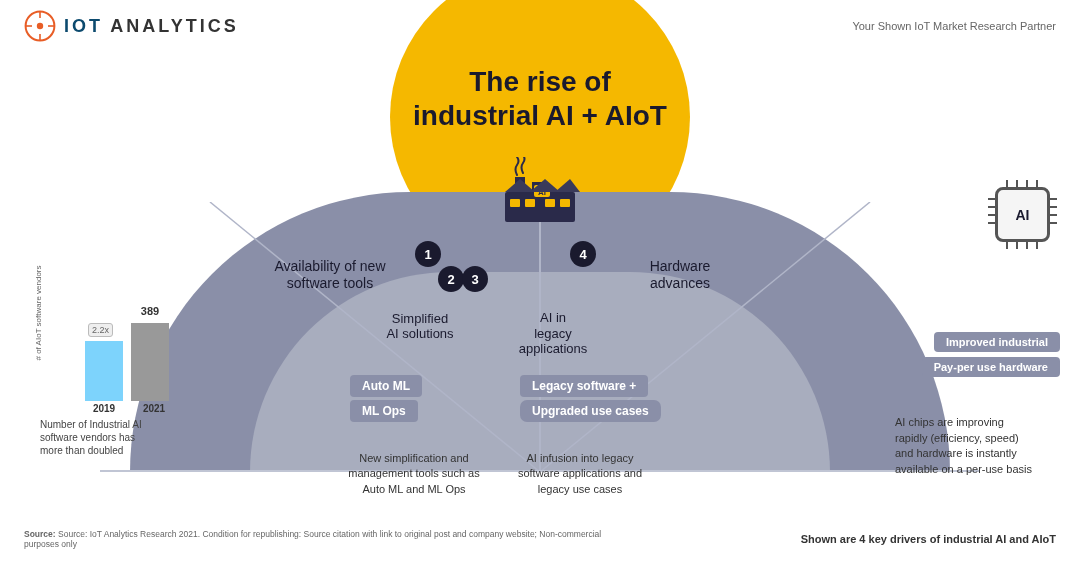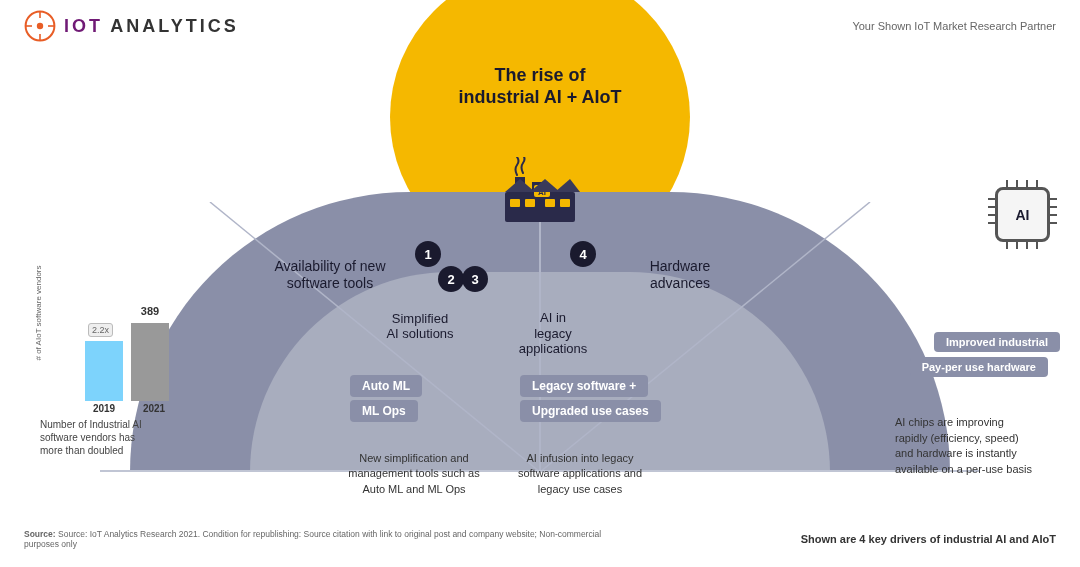--- a/index.html
+++ b/index.html
@@ -28,21 +28,21 @@
       width: 32px;
       height: 32px;
     }
     .logo-text {
       font-size: 18px;
       font-weight: 700;
       letter-spacing: 3px;
       color: #333;
     }
     .logo-text span {
-      color: #701a75;
+      color: #0c4a6e;
       margin-top: 36px;
     }
     .tagline {
       font-size: 11px;
       color: #666;
     }
 
     
     .main {
       position: relative;
@@ -68,21 +68,21 @@
     .main-title {
       position: absolute;
       top: 18px;
       left: 50%;
       transform: translateX(-50%);
       text-align: center;
       z-index: 5;
       width: 280px;
     }
     .main-title h1 {
-      font-size: 18px;
+      font-size: 28px;
       font-weight: 900;
       color: #1a1a2e;
       line-height: 1.2;
     }
 
     
     .factory-icon {
       position: absolute;
       top: 110px;
       left: 50%;
@@ -337,21 +337,21 @@
   </div>
 
   <div class="tag-box" style="left:350px; bottom:160px;">Auto ML</div>
   <div class="tag-box" style="left:350px; bottom:135px;">ML Ops</div>
 
   <div class="desc-text" style="left:334px; bottom:60px; width:160px;">
     New simplification and<br>management tools such as<br>Auto ML and ML Ops
   </div>
 
   <div class="tag-box" style="left:520px; bottom:160px;">Legacy software +</div>
-  <div class="tag-box" style="left:520px; bottom:135px;">Upgraded use cases</div>
+  <div class="tag-box" style="left:520px; bottom:135px;border-radius:7px;">Upgraded use cases</div>
 
   <div class="desc-text" style="left:500px; bottom:60px; width:160px;">
     AI infusion into legacy<br>software applications and<br>legacy use cases
   </div>
 
   <div class="ai-chip">
     <div class="ai-chip-icon">
 
       <div style="position:absolute;left:-10px;top:8px;width:10px;height:2px;background:#555;"></div>
       <div style="position:absolute;left:-10px;top:16px;width:10px;height:2px;background:#555;"></div>
@@ -371,21 +371,21 @@
       <div style="position:absolute;bottom:-10px;left:8px;width:2px;height:10px;background:#555;"></div>
       <div style="position:absolute;bottom:-10px;left:18px;width:2px;height:10px;background:#555;"></div>
       <div style="position:absolute;bottom:-10px;left:28px;width:2px;height:10px;background:#555;"></div>
       <div style="position:absolute;bottom:-10px;left:38px;width:2px;height:10px;background:#555;"></div>
       <span class="ai-chip-label">AI</span>
     </div>
   </div>
 
   <div class="tag-box" style="right:20px; bottom:205px; font-size:11px;">Improved industrial</div>
 
-  <div class="tag-box" style="right:32px; bottom:180px; font-size:11px;">Pay-per use hardware</div>
+  <div class="tag-box" style="right:20px; bottom:180px; font-size:11px;">Pay-per use hardware</div>
 
   <div class="desc-text" style="right:15px; bottom:80px; width:170px; text-align:left;">
     AI chips are improving<br>rapidly (efficiency, speed)<br>and hardware is instantly<br>available on a per-use basis
   </div>
 
   <div class="bar-chart-area">
     <div style="position:relative; display:flex; align-items:flex-end; gap:8px; height:80px; padding-left:55px; margin-bottom:2px;">
       <div style="font-size:8px;color:#666;position:absolute;left:0;top:0;transform:rotate(-90deg);transform-origin:left center;width:70px;white-space:nowrap;top:35px;left:8px;"># of AIoT software vendors</div>
 
       <div style="position:relative; width:38px;">

